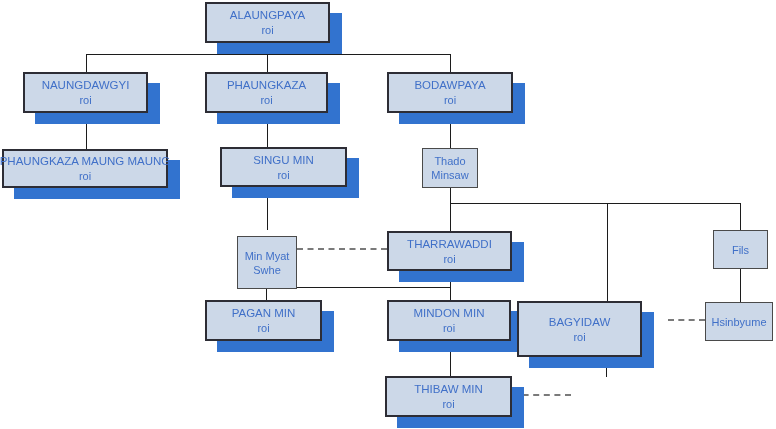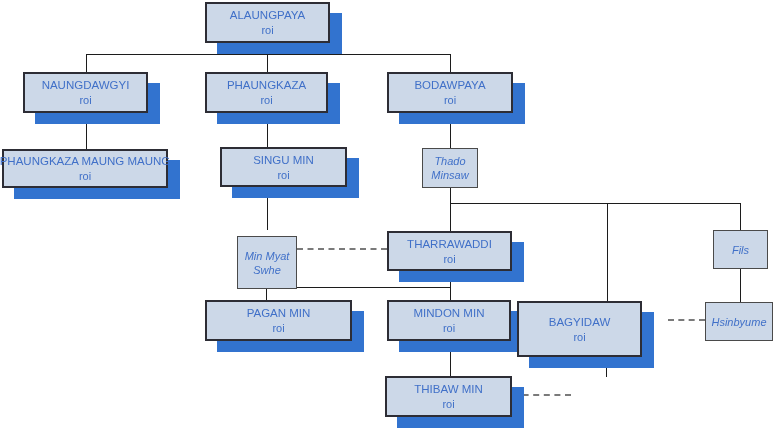--- a/index.html
+++ b/index.html
@@ -32,21 +32,20 @@
     color:var(--node-text,#4070c8);
     z-index:2;
   }
   .royal{
     border:2px solid var(--node-border,#2d2d35);
     box-shadow:12px 11px 0 0 var(--node-shadow,#3273cf);
     text-align:center;
   }
   .plain{
     border:1px solid var(--plain-border,#4a4a4a);
-    font-style:italic;
   }
   .nm{font-size:11.5px;line-height:15px;white-space:nowrap;}
   .ti{font-size:11px;line-height:14px;white-space:nowrap;}
   .plain .nm{font-size:11px;line-height:14px;}
   .plain .ti{font-size:11px;line-height:14px;}
 </style>
 </head>
 <body>
 
 <div class="canvas">
@@ -126,21 +125,21 @@
   <div class="node royal" style="left:387px;top:231px;width:125px;height:40px">
     <span class="nm">THARRAWADDI</span>
     <span class="ti">roi</span>
   </div>
 
   <div class="node plain" style="left:713px;top:230px;width:55px;height:39px">
     <span class="nm">Fils</span>
     <span class="ti"></span>
   </div>
 
-  <div class="node royal" style="left:205px;top:300px;width:147px;height:41px">
+  <div class="node royal" style="left:205px;top:300px;width:117px;height:41px">
     <span class="nm">PAGAN MIN</span>
     <span class="ti">roi</span>
   </div>
 
   <div class="node royal" style="left:387px;top:300px;width:124px;height:41px">
     <span class="nm">MINDON MIN</span>
     <span class="ti">roi</span>
   </div>
 
   <div class="node royal" style="left:517px;top:301px;width:125px;height:56px">

